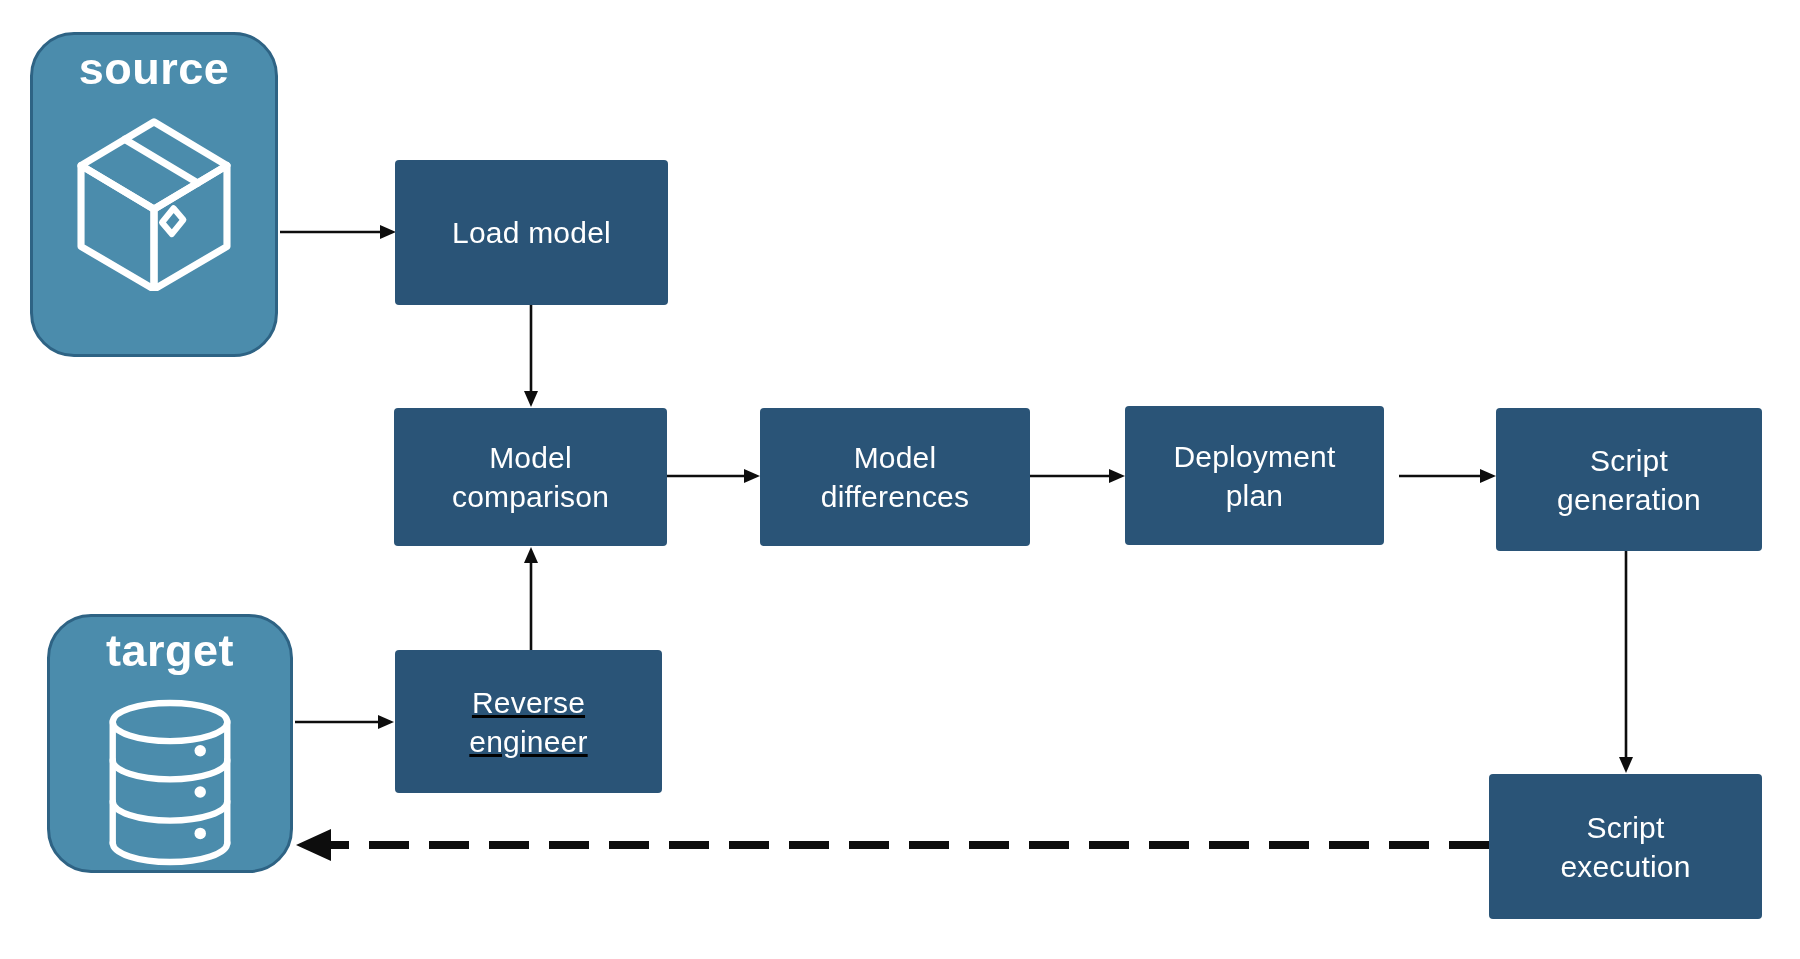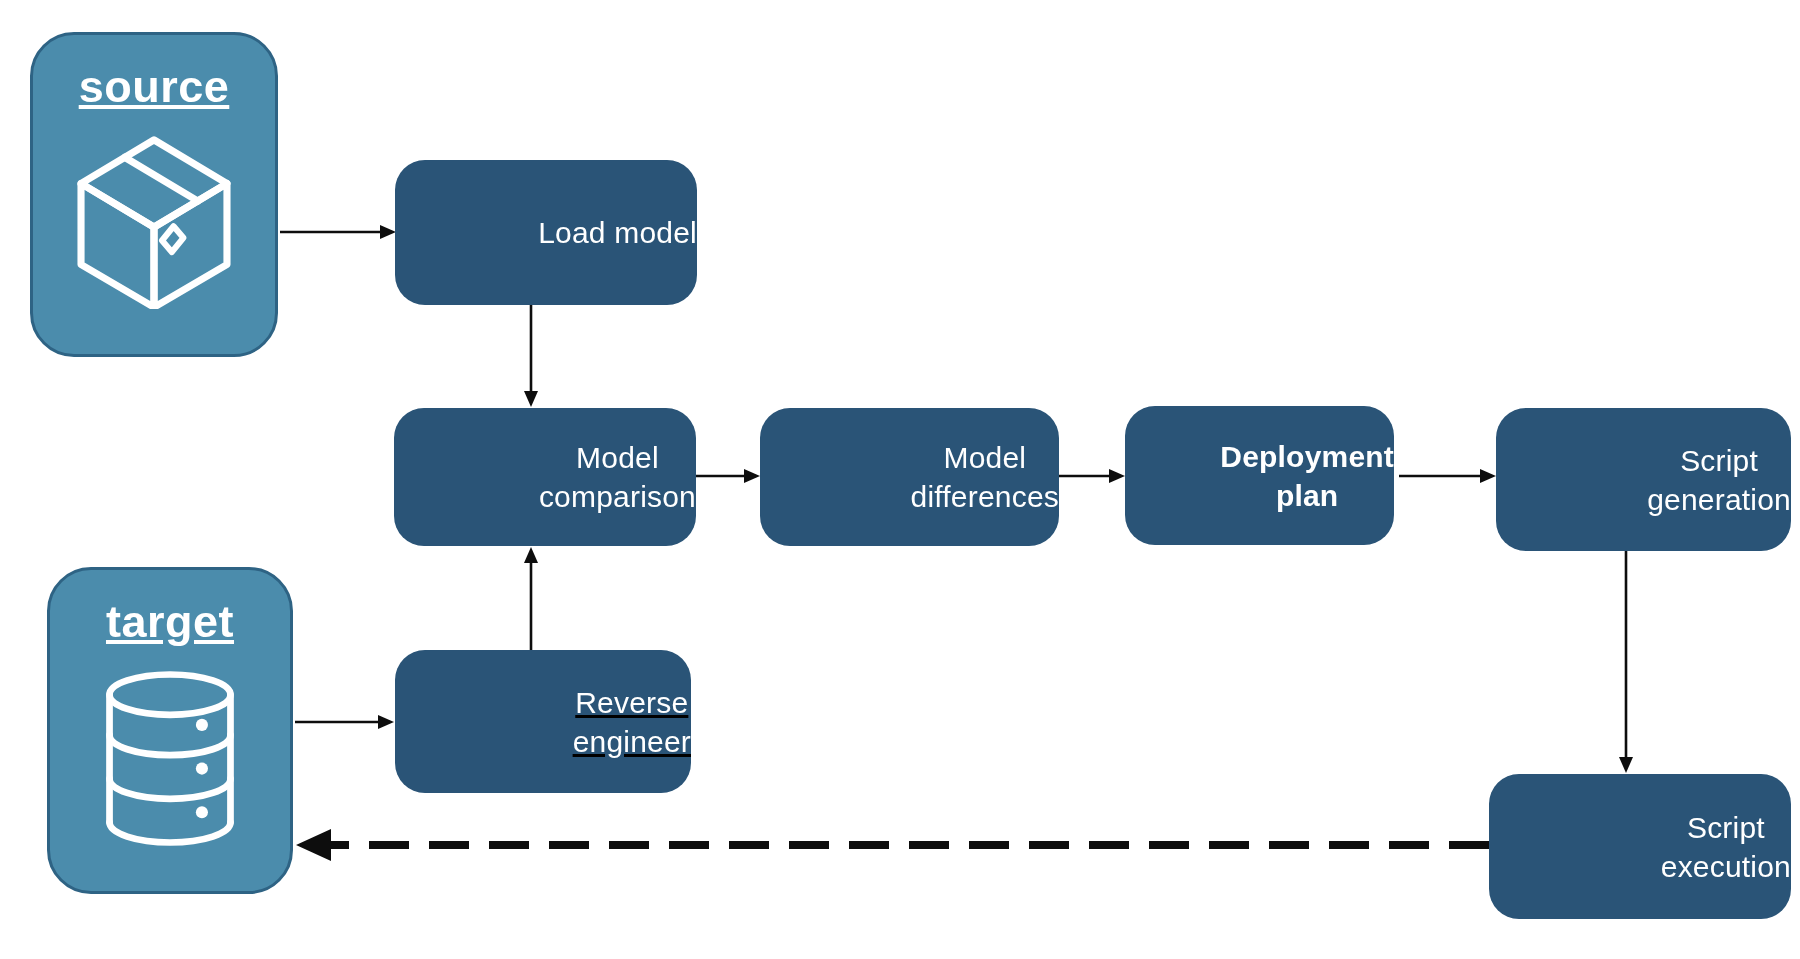--- a/index.html
+++ b/index.html
@@ -11,24 +11,23 @@
     --bg:#ffffff;
   }
   html,body{margin:0;padding:0;}
   body{font-family:"Liberation Sans", sans-serif; background:var(--bg);}
   .canvas{position:relative;width:1800px;height:959px;background:var(--bg);overflow:hidden;}
 
   
   .node{
     position:absolute;
     background:var(--node-fill);
-    border-radius:30px;
-    display:flex;align-items:center;justify-content:flex-end;
+    border-radius:4px;
+    display:flex;align-items:center;justify-content:center;
     text-align:center;
-    padding-left:29px;
   }
   .node-label{
     color:var(--text);
     font-size:30px;
     line-height:39px;
     white-space:pre-line;
     letter-spacing:0.2px;
   }
 
   
@@ -37,23 +36,22 @@
     background:var(--endpoint-fill);
     border:3px solid var(--endpoint-border);
     border-radius:44px;
     box-sizing:border-box;
     display:flex;flex-direction:column;align-items:center;
   }
   .endpoint-label{
     color:var(--text);
     font-size:45px;
     font-weight:bold;
-    margin-top:26px;
+    margin-top:8px;
     letter-spacing:0.5px;
-    text-decoration:underline;
   }
   .endpoint-icon{margin-top:18px;}
   .icon-stroke{stroke:#ffffff;fill:none;stroke-width:4;stroke-linejoin:round;stroke-linecap:round;}
   .icon-fill{fill:#ffffff;stroke:none;}
 
   
   svg.edges{position:absolute;left:0;top:0;pointer-events:none;}
   .edge-line{stroke:var(--arrow);stroke-width:2.6;fill:none;}
   .edge-line-dashed{stroke:var(--arrow);stroke-width:8;fill:none;stroke-dasharray:40 20;}
   .edge-head{fill:var(--arrow);stroke:none;}
@@ -115,21 +113,21 @@
     <div class="endpoint-label">source</div>
     <svg class="endpoint-icon" width="178" height="178" viewBox="0 0 100 100">
       <polygon class="icon-stroke" points="50,5 91,29.5 50,54 9,29.5"></polygon>
       <polygon class="icon-stroke" points="9,29.5 50,54 50,99 9,75"></polygon>
       <polygon class="icon-stroke" points="91,29.5 91,75 50,99 50,54"></polygon>
       <line class="icon-stroke" x1="33.6" y1="14.8" x2="74.6" y2="39.3"></line>
       <polygon class="icon-stroke" style="stroke-width:3.4" points="61,53.5 66.5,60 60,68 54.5,61.5"></polygon>
     </svg>
   </div>
 
-  <div class="endpoint" style="left:47px;top:567px;width:246px;height:327px;">
+  <div class="endpoint" style="left:47px;top:614px;width:246px;height:259px;">
     <div class="endpoint-label">target</div>
     <svg class="endpoint-icon" width="168" height="185" viewBox="0 0 100 110">
       <ellipse class="icon-stroke" cx="50" cy="17" rx="36" ry="12"></ellipse>
       <line class="icon-stroke" x1="14" y1="17" x2="14" y2="93"></line>
       <line class="icon-stroke" x1="86" y1="17" x2="86" y2="93"></line>
       <path class="icon-stroke" d="M14,41 A36,12 0 0 0 86,41"></path>
       <path class="icon-stroke" d="M14,67 A36,12 0 0 0 86,67"></path>
       <path class="icon-stroke" d="M14,93 A36,12 0 0 0 86,93"></path>
       <circle class="icon-fill" cx="69" cy="35" r="3.6"></circle>
       <circle class="icon-fill" cx="69" cy="61" r="3.6"></circle>
@@ -144,21 +142,21 @@
   <div class="node" style="left:394px;top:408px;width:273px;height:138px;">
     <span class="node-label">Model
 comparison</span>
   </div>
 
   <div class="node" style="left:760px;top:408px;width:270px;height:138px;">
     <span class="node-label">Model
 differences</span>
   </div>
 
-  <div class="node" style="left:1125px;top:406px;width:240px;height:139px;font-weight:bold;">
+  <div class="node" style="left:1125px;top:406px;width:259px;height:139px;">
     <span class="node-label">Deployment
 plan</span>
   </div>
 
   <div class="node" style="left:1496px;top:408px;width:266px;height:143px;">
     <span class="node-label">Script
 generation</span>
   </div>
 
   <div class="node" style="left:395px;top:650px;width:267px;height:143px;text-decoration:underline;">

